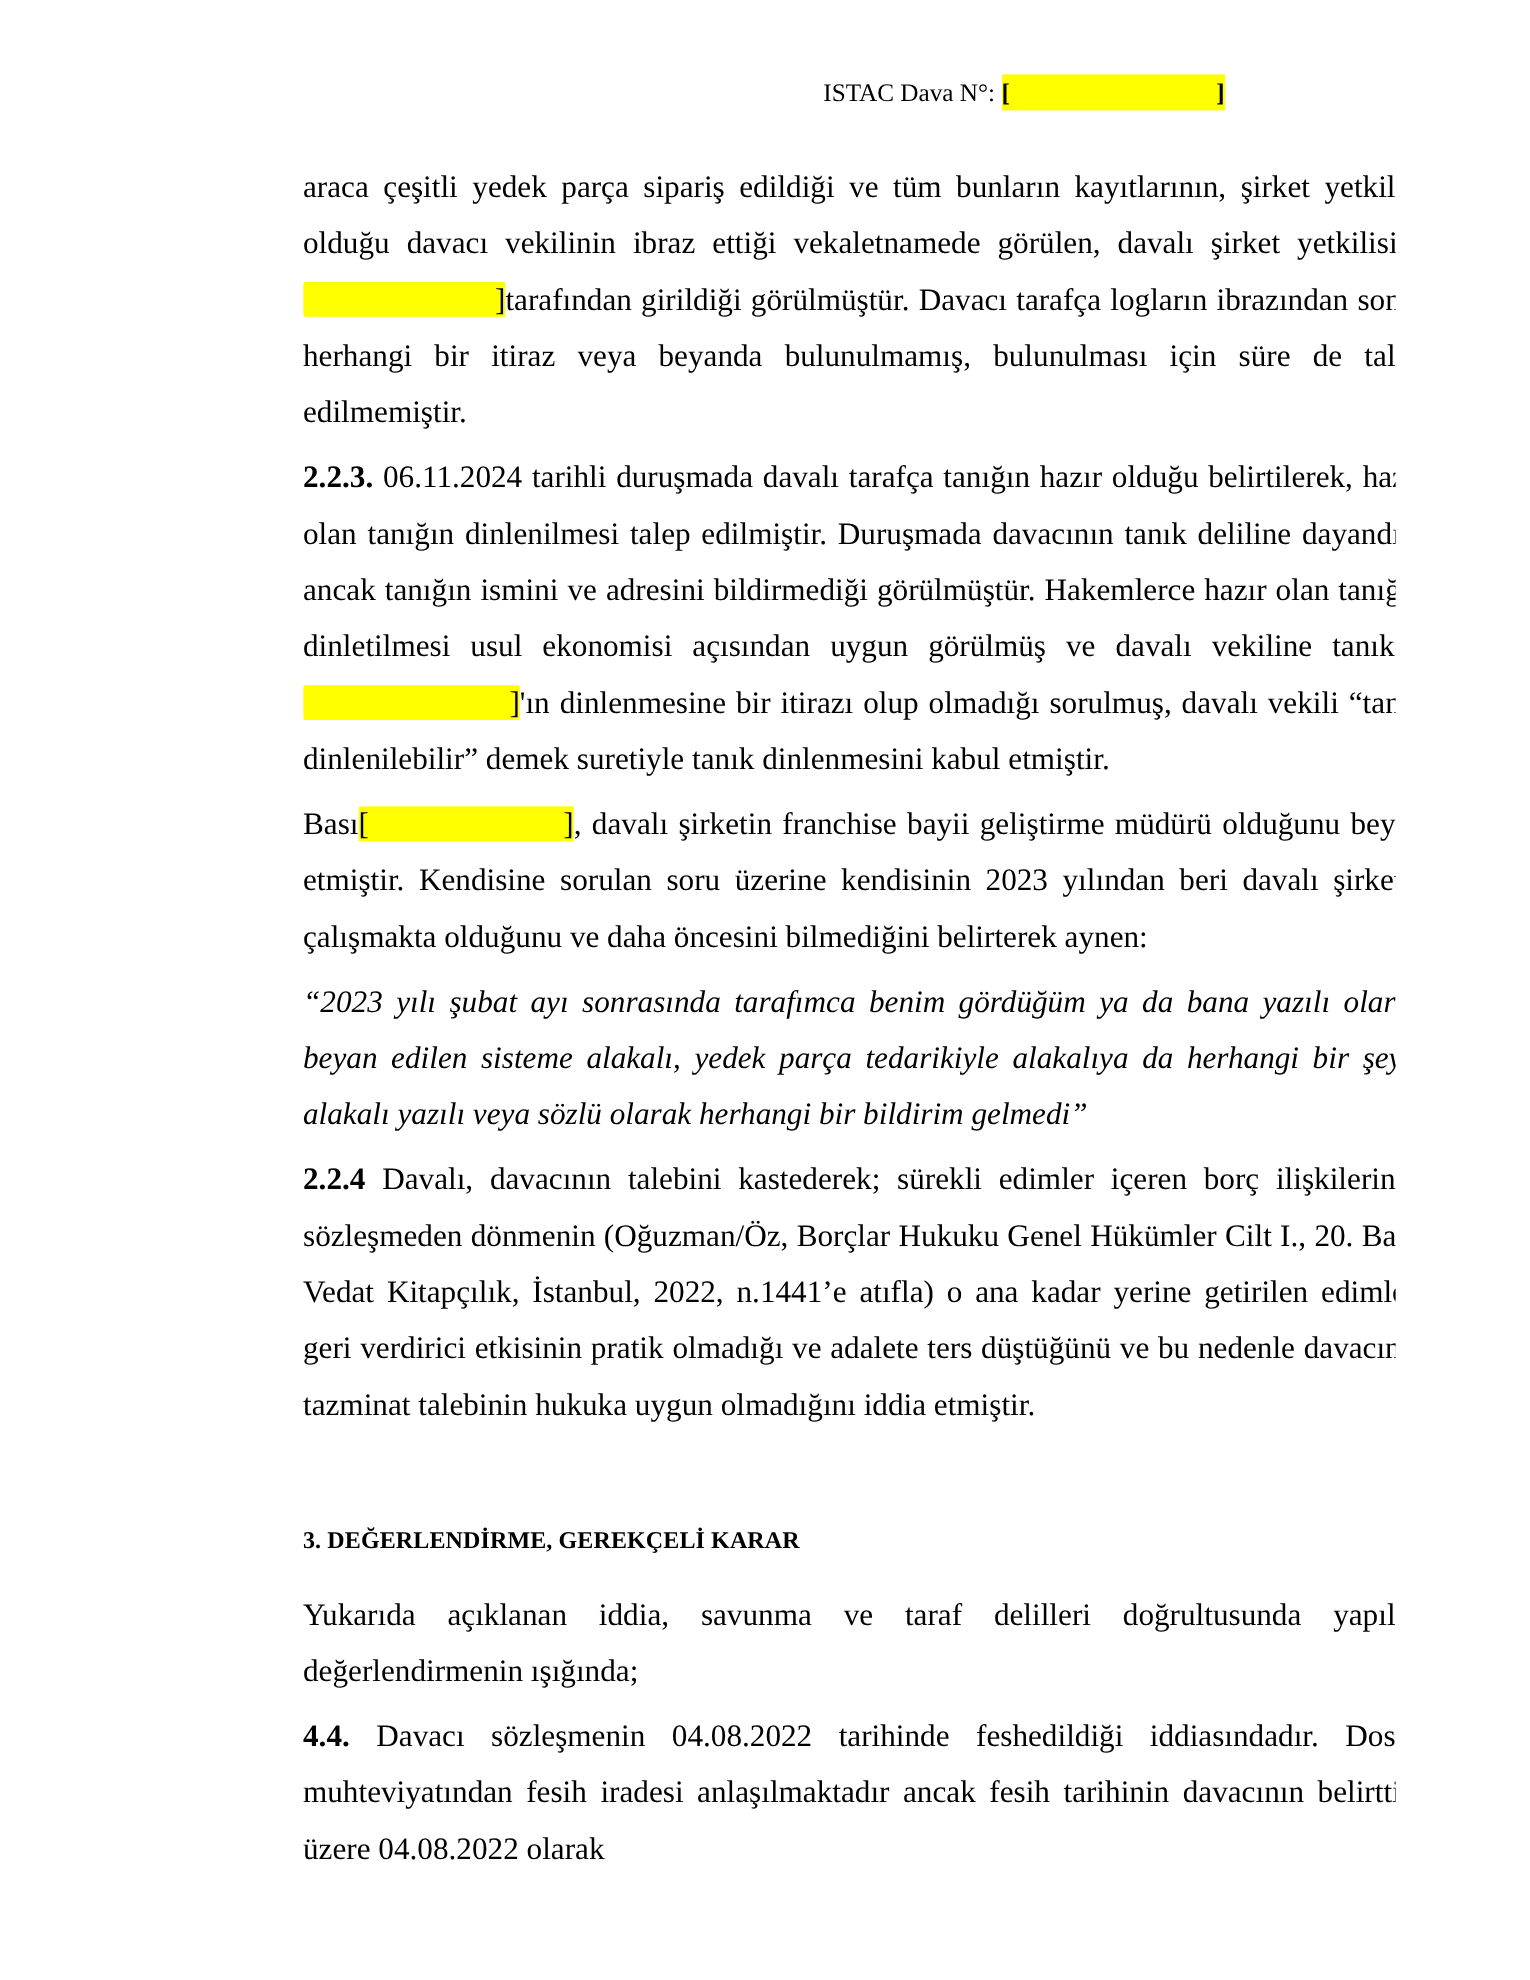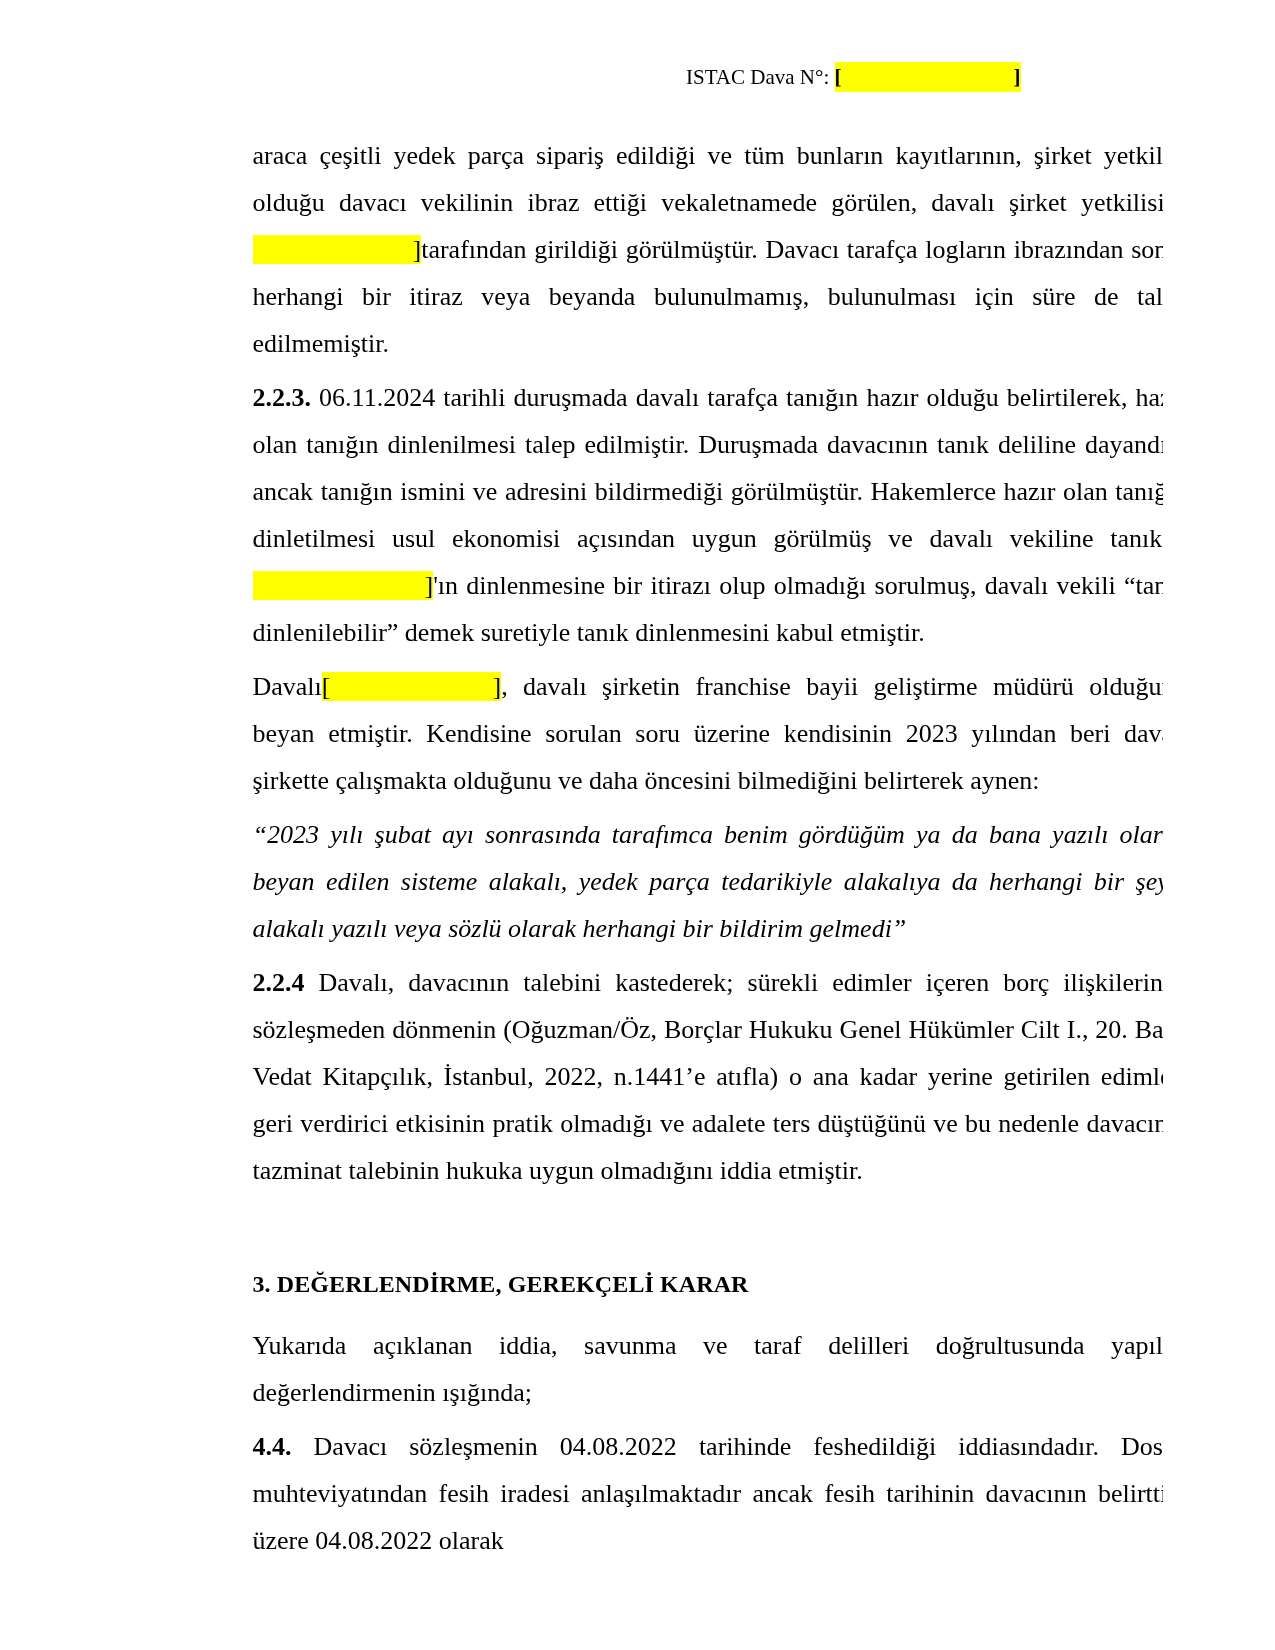--- a/index.html
+++ b/index.html
@@ -61,21 +61,21 @@
     display: inline-block;
     height: 25px;
     vertical-align: -4px;
   }
   .w-header { width: 172px; }
   .w-a { width: 160px; }
   .w-b { width: 172px; }
   .w-c { width: 162px; }
   .heading {
     margin: 0;
-    font-size: 24px;
+    font-size: 20px;
     font-weight: bold;
     line-height: 47px;
     text-align: left;
     letter-spacing: 0.1px;
   }
   .spacer-lg { height: 60px; }
   .spacer-sm { height: 14px; }
 </style>
 </head>
 <body>
@@ -86,21 +86,21 @@
     <span>ISTAC Dava N°:</span>
     <span class="hl hl-box"><span class="bold">[</span><span class="hl-blank w-header"></span><span class="bold">]</span></span>
   </div>
 
   <div class="body-col">
 
     <p class="para"><span>araca çeşitli yedek parça sipariş edildiği ve tüm bunların kayıtlarının, şirket yetkilisi olduğu davacı vekilinin ibraz ettiği vekaletnamede görülen, davalı şirket yetkilisi </span><span class="hl"><span>[</span><span class="hl-blank w-a"></span><span>]</span></span><span>tarafından girildiği görülmüştür. Davacı tarafça logların ibrazından sonra herhangi bir itiraz veya beyanda bulunulmamış, bulunulması için süre de talep edilmemiştir.</span></p>
 
     <p class="para"><span class="bold">2.2.3.</span><span> 06.11.2024 tarihli duruşmada davalı tarafça tanığın hazır olduğu belirtilerek, hazır olan tanığın dinlenilmesi talep edilmiştir. Duruşmada davacının tanık deliline dayandığı ancak tanığın ismini ve adresini bildirmediği görülmüştür. Hakemlerce hazır olan tanığın dinletilmesi usul ekonomisi açısından uygun görülmüş ve davalı vekiline tanık </span><span class="hl"><span>[</span><span class="hl-blank w-b"></span><span>]</span></span><span>'ın</span><span> dinlenmesine bir itirazı olup olmadığı sorulmuş, davalı vekili </span><span class="italic">“tanık dinlenilebilir”</span><span> demek suretiyle tanık dinlenmesini kabul etmiştir.</span></p>
 
-    <p class="para"><span>Davalı</span><span class="hl"><span>[</span><span class="hl-blank w-c"></span><span>]</span></span><span>, davalı şirketin franchise bayii geliştirme müdürü olduğunu beyan etmiştir. Kendisine sorulan soru üzerine kendisinin 2023 yılından beri davalı şirkette çalışmakta olduğunu ve daha öncesini bilmediğini belirterek aynen:</span></p>
+    <p class="para"><span>Bası</span><span class="hl"><span>[</span><span class="hl-blank w-c"></span><span>]</span></span><span>, davalı şirketin franchise bayii geliştirme müdürü olduğunu beyan etmiştir. Kendisine sorulan soru üzerine kendisinin 2023 yılından beri davalı şirkette çalışmakta olduğunu ve daha öncesini bilmediğini belirterek aynen:</span></p>
 
     <p class="para quote">“2023 yılı şubat ayı sonrasında tarafımca benim gördüğüm ya da bana yazılı olarak beyan edilen sisteme alakalı, yedek parça tedarikiyle alakalıya da herhangi bir şeyle alakalı yazılı veya sözlü olarak herhangi bir bildirim gelmedi”</p>
 
 
     <p class="para"><span class="bold">2.2.4</span><span> Davalı, davacının talebini kastederek; sürekli edimler içeren borç ilişkilerinde sözleşmeden dönmenin (Oğuzman/Öz, Borçlar Hukuku Genel Hükümler Cilt I., 20. Bası, Vedat Kitapçılık, İstanbul, 2022, n.1441’e atıfla) o ana kadar yerine getirilen edimleri geri verdirici etkisinin pratik olmadığı ve adalete ters düştüğünü ve bu nedenle davacının tazminat talebinin hukuka uygun olmadığını iddia etmiştir.</span></p>
 
     <div class="spacer-lg"></div>
 
     <p class="heading">3. DEĞERLENDİRME, GEREKÇELİ KARAR</p>
 

